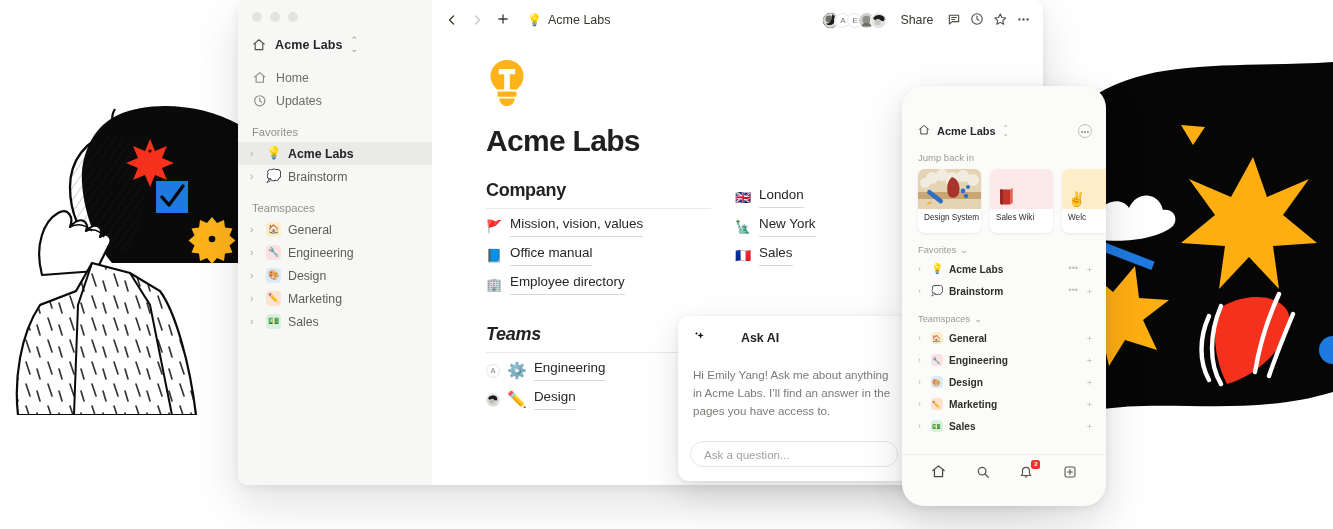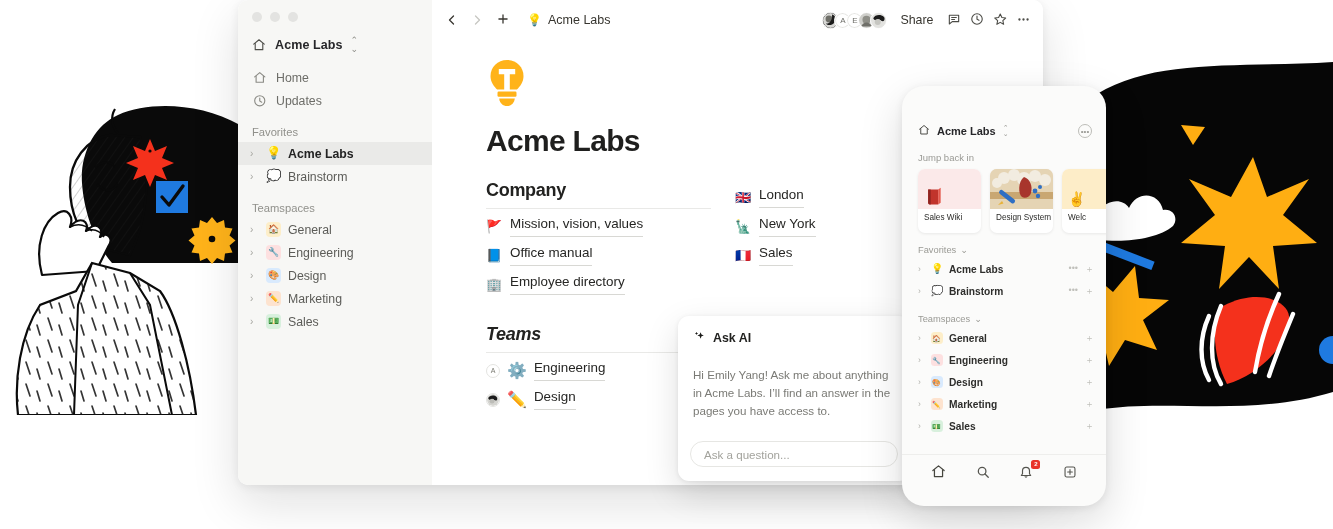--- a/index.html
+++ b/index.html
@@ -115,21 +115,21 @@
 
   
   .askai {
     position: absolute; left: 678px; top: 316px; width: 232px; height: 165px;
     background: #fff; border-radius: 11px;
     box-shadow: 0 12px 34px rgba(15,15,15,0.13), 0 1px 5px rgba(15,15,15,0.08);
     padding: 13px 15px 0 15px;
     overflow: hidden;
   }
   .askai-h { display:flex; align-items:center; gap:7px; }
-  .askai-t { font-size: 12.4px; font-weight: 700; color:#222220;}
+  .askai-t { font-size: 12.4px; font-weight: 700; color:#222220;margin-left:28px;}
   .askai-body { font-size: 11.6px; color:#7a7a75; line-height:1.55; margin-top: 19px; }
   .askai-input {
     position:absolute; left:12px; bottom:14px; width: 208px; height: 26px;
     border: 1px solid #e6e6e3; border-radius: 14px; background:#fff;
     display:flex; align-items:center; padding: 0 13px; font-size:11.6px; color:#a3a39d;
   }
 
   
   .phone {
     position: absolute; left: 902px; top: 86px; width: 204px; height: 420px;
@@ -491,30 +491,20 @@
         </svg>
     </span>
     <span class="ph-ws">Acme Labs</span>
     <span style="font-size:7px;color:#9a9a95;line-height:.9">⌃<br>⌄</span>
     <span class="ph-more">•••</span>
   </div>
 
   <div class="ph-sec">Jump back in</div>
   <div class="cards">
     <div class="card">
-      <div class="card-top" style="background:#fbe9e9">
-        <svg width="20" height="20" viewBox="0 0 24 24">
-            <path d="M5 3h12v18H7a2 2 0 0 1-2-2z" fill="#c1342c"></path>
-            <path d="M5 3h3v18H7a2 2 0 0 1-2-2z" fill="#8e2420"></path>
-            <path d="M17 3v18l3-2V1z" fill="#e35a4e"></path>
-          </svg>
-      </div>
-      <div class="card-lbl">Sales Wiki</div>
-    </div>
-    <div class="card">
       <div class="card-top" style="background:#e8d8bb;overflow:hidden;padding:0">
         <svg width="63" height="40" viewBox="0 0 63 40">
           <rect width="63" height="40" fill="#e5d4b4"></rect>
           <g fill="#f2ece0">
             <circle cx="14" cy="9" r="6"></circle>
               <circle cx="24" cy="6" r="6"></circle>
               <circle cx="34" cy="10" r="7"></circle>
             <circle cx="45" cy="7" r="6"></circle>
               <circle cx="55" cy="11" r="6"></circle>
               <circle cx="7" cy="14" r="5"></circle>
@@ -524,20 +514,30 @@
           <g fill="#2f6fc4">
               <circle cx="45" cy="22" r="2.4"></circle>
               <circle cx="50" cy="18" r="2"></circle>
               <circle cx="48" cy="27" r="2.2"></circle>
             </g>
           <rect x="11" y="20" width="19" height="4.6" rx="2.3" fill="#2f6fc4" transform="rotate(38 11 20)"></rect>
           <path d="M12 32l-4 4 5.5-1.5z" fill="#e8b33a"></path>
         </svg>
       </div>
       <div class="card-lbl">Design System</div>
+    </div>
+    <div class="card">
+      <div class="card-top" style="background:#fbe9e9">
+        <svg width="20" height="20" viewBox="0 0 24 24">
+            <path d="M5 3h12v18H7a2 2 0 0 1-2-2z" fill="#c1342c"></path>
+            <path d="M5 3h3v18H7a2 2 0 0 1-2-2z" fill="#8e2420"></path>
+            <path d="M17 3v18l3-2V1z" fill="#e35a4e"></path>
+          </svg>
+      </div>
+      <div class="card-lbl">Sales Wiki</div>
     </div>
     <div class="card">
       <div class="card-top" style="background:#fdedc8">
         <span style="font-size:14px">✌️</span>
       </div>
       <div class="card-lbl">Welc</div>
     </div>
   </div>
 
   <div class="ph-seclabel">

